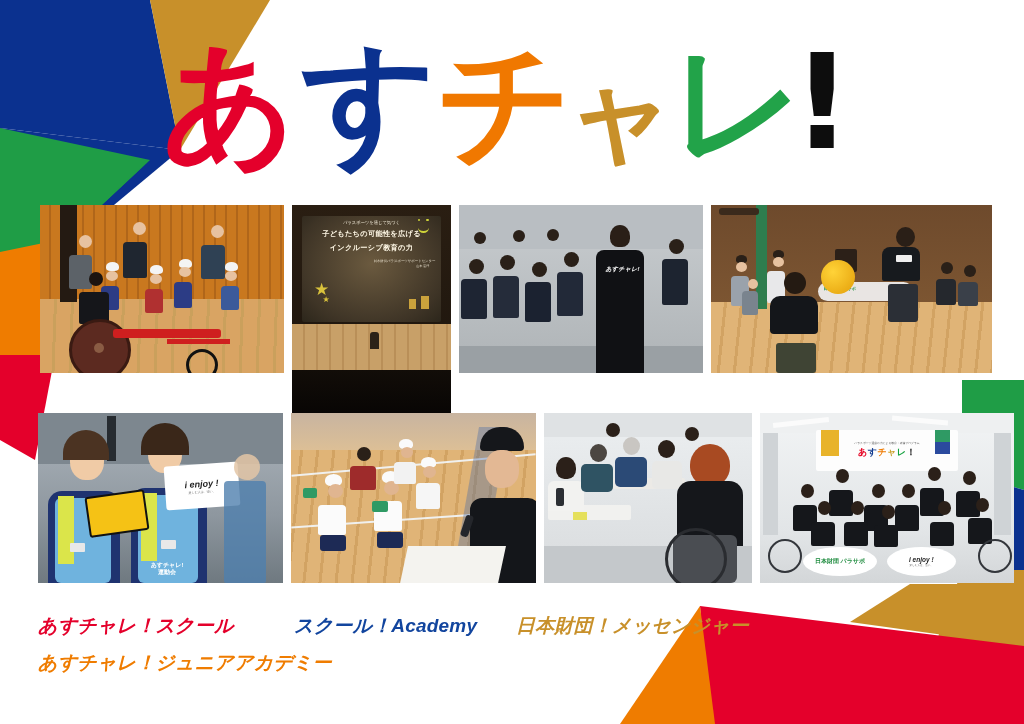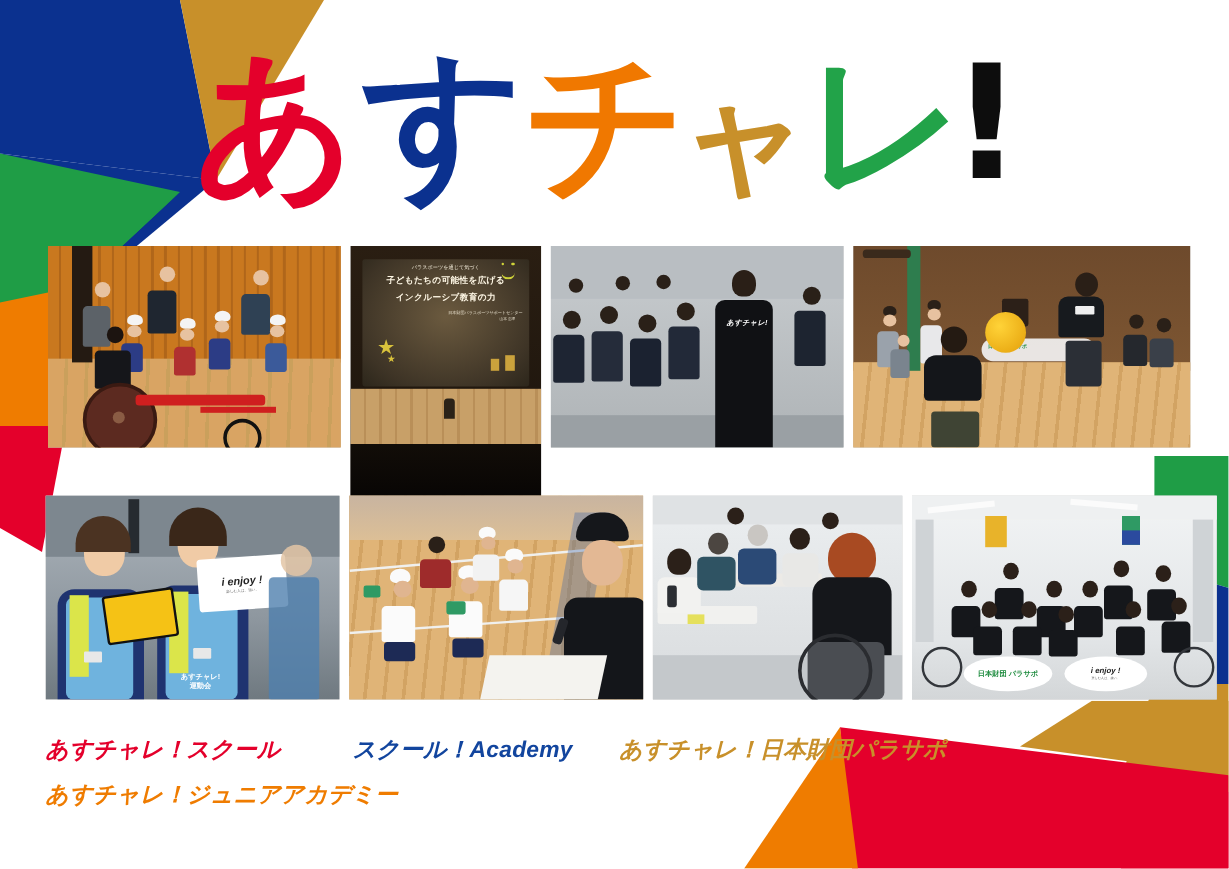--- a/index.html
+++ b/index.html
@@ -400,20 +400,26 @@
     </div>
 
     <div class="photo" style="width:254px;height:170px;">
       <div class="ph-sky" style="background:linear-gradient(180deg,#f2f4f5 0%,#e2e5e7 70%,#d3d6d8 100%);"></div>
       <div class="bar" style="left:0;top:0;width:100%;height:12%;background:#eef0f1;"></div>
       <div class="bar" style="left:5%;top:4%;width:22%;height:3%;background:#fbfbfb;transform:rotate(-6deg);"></div>
       <div class="bar" style="left:52%;top:3%;width:22%;height:3%;background:#fbfbfb;transform:rotate(5deg);"></div>
       <div class="bar" style="left:1%;top:12%;width:6%;height:60%;background:#cfd3d6;"></div>
       <div class="bar" style="left:92%;top:12%;width:7%;height:60%;background:#cfd3d6;"></div>
 
+      <div class="banner">
+        <div style="display:flex;flex-direction:column;align-items:center;">
+          <div style="font-size:2.8px;color:#555;margin-bottom:1px;">パラスポーツ運動の力による教育・研修プログラム</div>
+          <div class="banner-text"><i class="c-r">あ</i><i class="c-b">す</i><i class="c-o">チ</i><i class="c-y">ャ</i><i class="c-g">レ</i><i class="c-k">！</i></div>
+        </div>
+      </div>
       <div class="bar" style="left:24%;top:10%;width:7%;height:15%;background:#e8b32a;"></div>
       <div class="bar" style="left:69%;top:10%;width:6%;height:14%;background:#2f9a64;"></div>
       <div class="bar" style="left:69%;top:17%;width:6%;height:7%;background:#2b4a9e;"></div>
 
       <div class="head" style="left:30%;top:33%;width:13px;height:14px;background:#2b2019;"></div>
       <div class="body" style="left:27%;top:45%;width:24px;height:26px;background:#15171b;"></div>
       <div class="head" style="left:66%;top:32%;width:13px;height:14px;background:#2b2019;"></div>
       <div class="body" style="left:63%;top:44%;width:24px;height:28px;background:#15171b;"></div>
       <div class="head" style="left:80%;top:34%;width:13px;height:14px;background:#2b2019;"></div>
       <div class="body" style="left:77%;top:46%;width:24px;height:26px;background:#15171b;"></div>
@@ -444,20 +450,20 @@
         <div class="p2">i enjoy !</div>
         <div class="p3">楽しむ人は、強い。</div>
       </div>
     </div>
   </div>
 
   <div class="labels">
     <div class="label-row">
       <div class="plabel lw1" style="color:#e4002b;">あすチャレ！スクール</div>
       <div class="plabel lw2" style="color:#12459e;">スクール！Academy</div>
-      <div class="plabel lw3" style="color:#c8902a;">あすチャレ！日本財団パラサポ</div>
+      <div class="plabel lw3" style="color:#c8902a;">日本財団！メッセンジャー</div>
     </div>
     <div class="label-row">
       <div class="plabel lw1" style="color:#ef7c00;">あすチャレ！ジュニアアカデミー</div>
     </div>
   </div>
 
 </div>
 
 </body></html>

